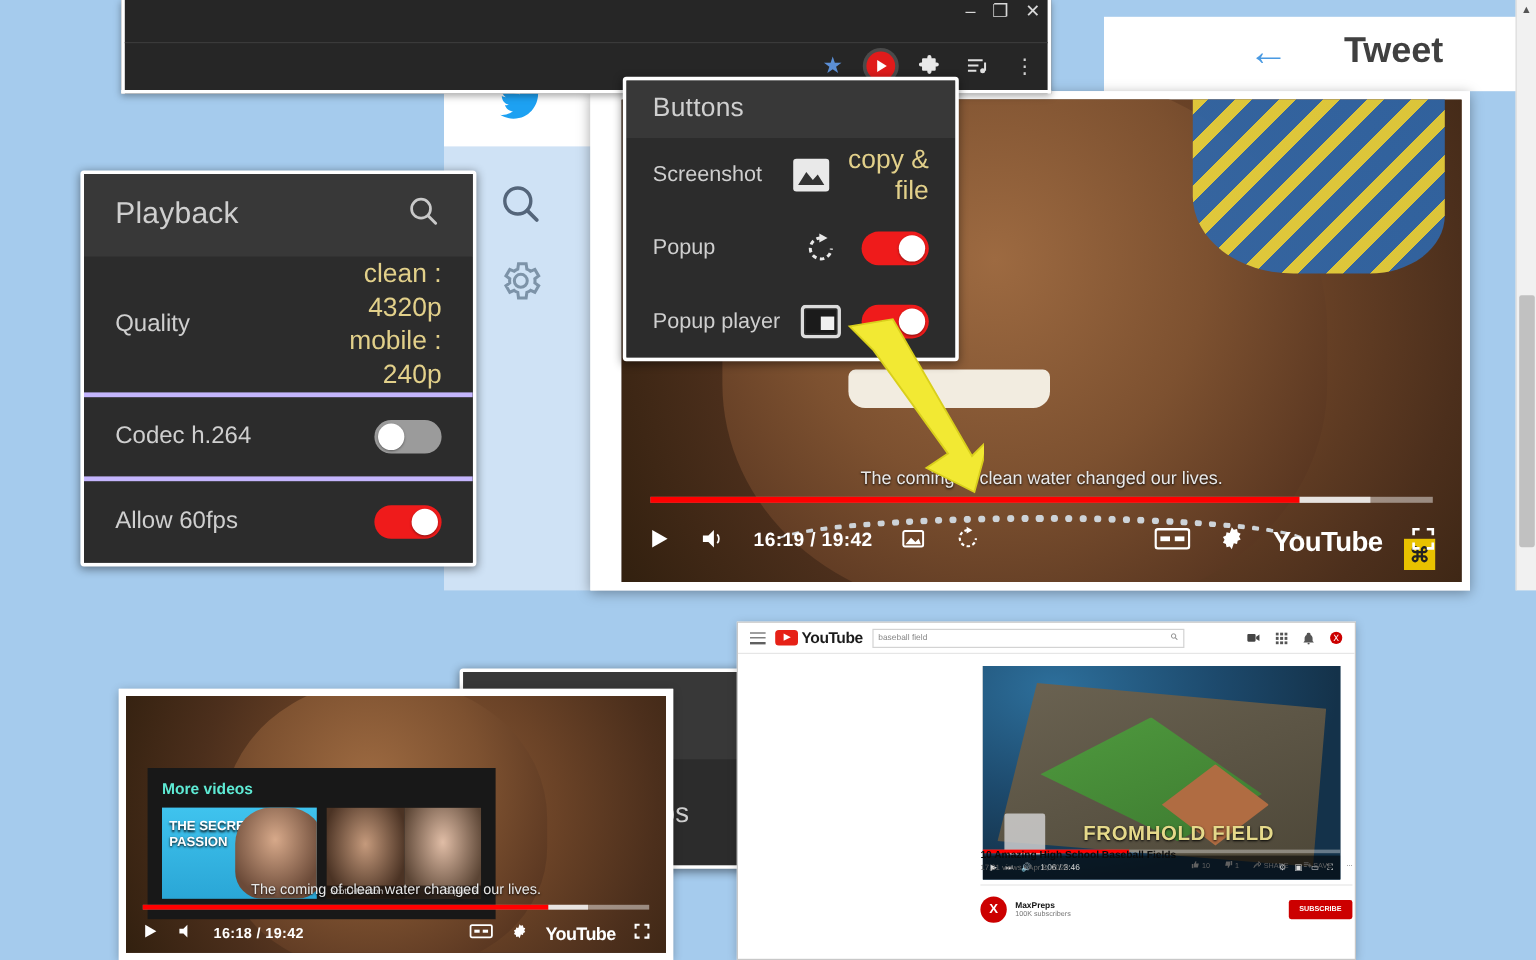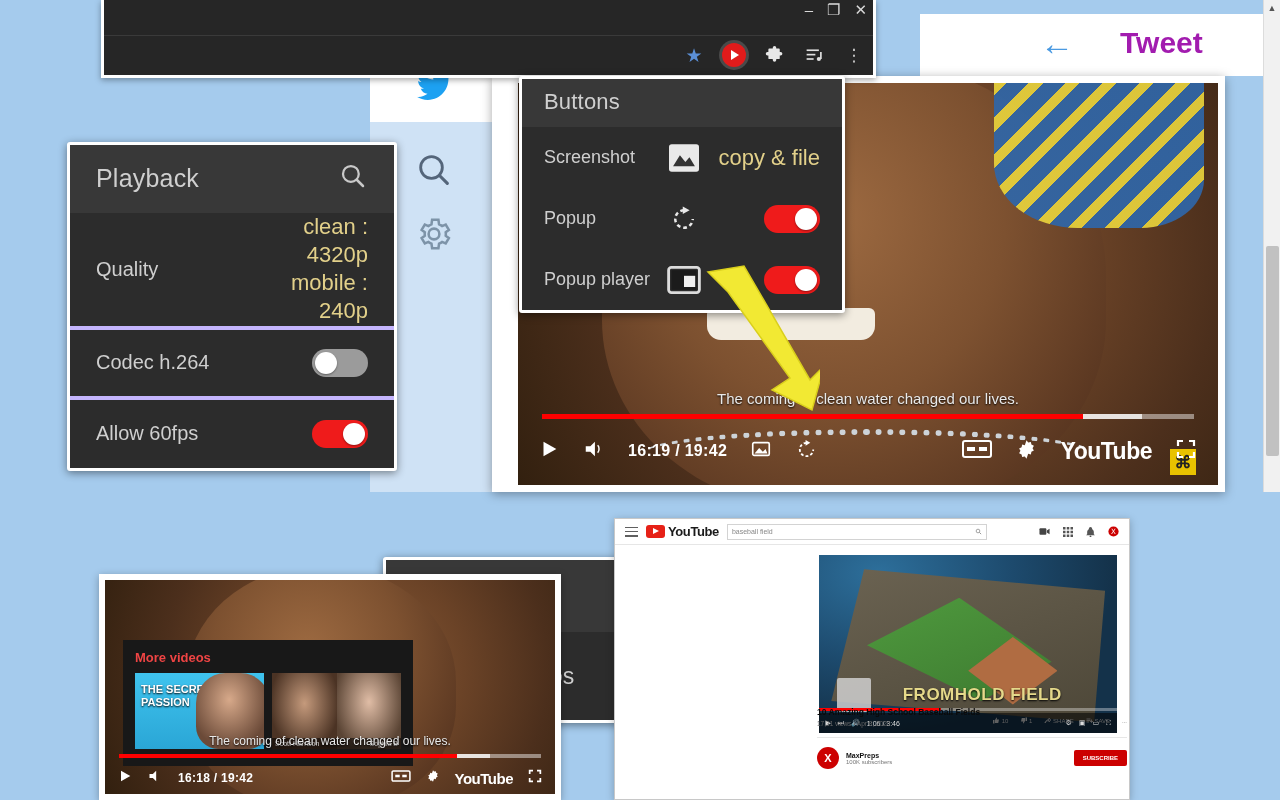--- a/index.html
+++ b/index.html
@@ -49,21 +49,21 @@
     background: #fff; box-shadow: 0 1px 2px rgba(0,0,0,.4);
   }
   .toggle.on  .knob { right: 3px; }
   .toggle.off .knob { left: 3px; }
 
   
   #playback { left: 67px; top: 142px; width: 330px; }
   #playback .panel-head { padding: 16px 26px 18px 26px; }
 
   
-  #buttons { left: 519px; top: 76px; width: 326px; }
+  #buttons { left: 519px; top: 64px; width: 280px; }
   #buttons .panel-head { padding: 10px 22px 12px 22px; }
   #buttons .panel-title { font-size: 22px; }
   #buttons .row { min-height: 61px; padding: 0 22px; border-top: none; }
   #buttons .row-label { font-size: 18px; width: 108px; }
   #buttons .icon-cell { width: 64px; display: flex; justify-content: center; align-items: center; }
   #buttons .row-value { font-size: 22px; }
 
   
   #appearance { left: 383px; top: 557px; width: 360px; }
   #appearance .panel-head { padding: 18px 26px 20px 26px; }
@@ -98,21 +98,21 @@
   #twcol .tw-top { height: 122px; background: #fff; display:flex; align-items:flex-end; justify-content:center; padding-bottom: 14px; }
   #twcol .tw-ico { margin-top: 28px; display:flex; justify-content:center; }
 
   
   #tweetPane {
     position: absolute; left: 920px; top: 14px; width: 345px; height: 62px;
     background: #fff;
   }
   #tweetHeadRow { position: absolute; left: 1040px; top: 26px; display:flex; align-items:center; gap: 46px; }
   #tweetHeadRow .back-arrow { color: #4a9ae2; font-size: 34px; line-height: 1; }
-  #tweetHeadRow .tweet-title { font-size: 30px; font-weight: bold; color: #a21caf; }
+  #tweetHeadRow .tweet-title { font-size: 30px; font-weight: bold; color: #404040; }
 
   
   #player {
     position: absolute; left: 492px; top: 76px; width: 733px; height: 416px;
     background: #fff; border: 3px solid #fff; box-shadow: 0 2px 10px rgba(0,0,0,.35);
   }
   #playerVideo {
     position: absolute; left: 23px; top: 4px; right: 4px; bottom: 4px;
     background: #2b1d14; overflow: hidden;
   }
@@ -152,21 +152,21 @@
   #player2 {
     position: absolute; left: 99px; top: 574px; width: 462px; height: 226px;
     background: #fff; border: 3px solid #fff; box-shadow: 0 2px 8px rgba(0,0,0,.3);
     overflow: hidden;
   }
   #player2video { position:absolute; inset: 3px; background:#3a2418; overflow:hidden; }
   #morevideos {
     position:absolute; left: 18px; top: 60px; width: 290px; height: 126px;
     background: #181818; padding: 10px 12px;
   }
-  #morevideos .mv-title { color:#ef4444; font-size: 13px; font-weight: bold; margin-bottom: 8px; }
+  #morevideos .mv-title { color:#5eead4; font-size: 13px; font-weight: bold; margin-bottom: 8px; }
   #morevideos .mv-thumbs { display:flex; gap: 8px; }
   .mvthumb { width: 132px; height: 76px; position:relative; overflow:hidden; background:#222; }
   .mvthumb.t1 { background: linear-gradient(180deg,#3fc3ee,#2aa6d6); }
   .mvthumb.t1::after { content:''; position:absolute; right:-6px; bottom:0; width: 74px; height: 76px;
     background: radial-gradient(ellipse at 45% 35%, #d7a98a, #6b4a38 70%); border-radius: 40% 40% 30% 30%; }
   .mvthumb.t2 { background:#151515; display:flex; }
   .mvthumb.t2 .half { flex:1; }
   .mvthumb.t2 .h1 { background: radial-gradient(ellipse at 50% 40%, #c59a7c, #4b3324 75%); }
   .mvthumb.t2 .h2 { background: radial-gradient(ellipse at 50% 38%, #e0bda6, #5a4434 78%); }
   .mvt-cap { position:absolute; left:0; right:0; bottom:0; background: rgba(0,0,0,.55); color:#ddd; font-size: 7px; padding: 2px 3px; display:flex; justify-content:space-between; }

